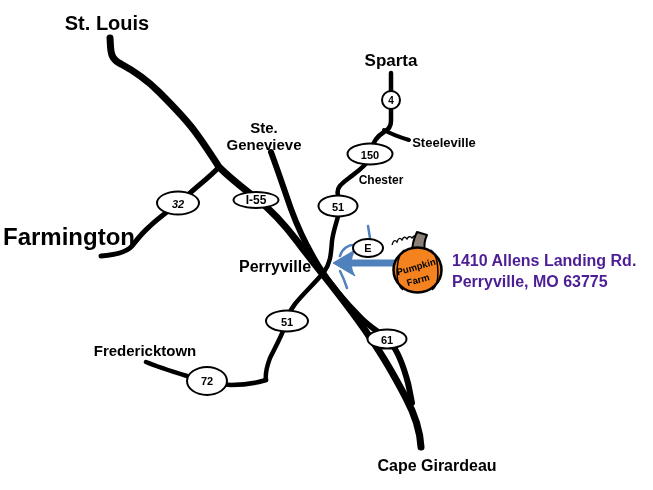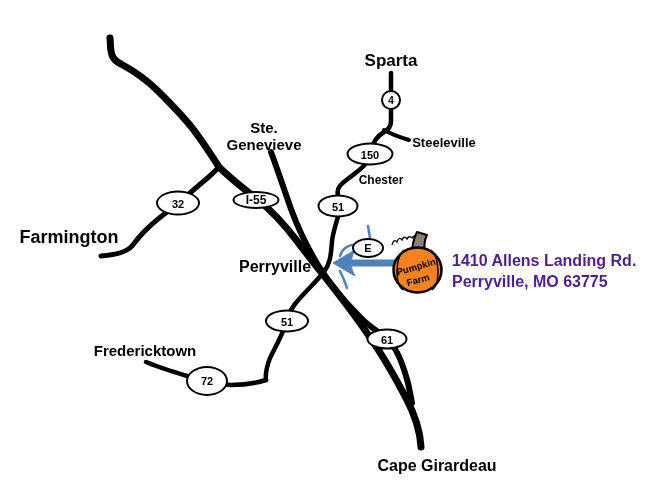--- a/index.html
+++ b/index.html
@@ -74,38 +74,39 @@
       <path d="M392,245 q2,-7 5,-3 q2,-6 5,-2 q2,-5 5,-1 q2,-4 5,-1 q3,-4 5,0 q3,-2 4,1" stroke="#000" stroke-width="1.3" fill="none"></path>
       <path d="M412,253 C412,245 414,238 417,232 L427,235 C424,241 424,247 425,252 Z" fill="#8a8075" stroke="#000" stroke-width="2" stroke-linejoin="round"></path>
       <ellipse cx="417.5" cy="270" rx="24" ry="22.5" fill="#f4821e" stroke="#000" stroke-width="2.5"></ellipse>
       <path d="M404,250 C396,256 394,284 403,290" stroke="#000" stroke-width="1.5" fill="none"></path>
       <path d="M431,250 C439,256 441,284 432,290" stroke="#000" stroke-width="1.5" fill="none"></path>
       <text transform="translate(417,270) rotate(-16)" text-anchor="middle" font-size="9.5" font-weight="bold" fill="#000" font-family="Liberation Sans, sans-serif">Pumpkin</text>
       <text transform="translate(419,283) rotate(-16)" text-anchor="middle" font-size="9.5" font-weight="bold" fill="#000" font-family="Liberation Sans, sans-serif">Farm</text>
     </g>
   </svg>
 
-  <div class="marker" style="left:178px;top:203px;width:44px;height:25px;">32</div>
+  <div class="marker" style="left:178px;top:203px;width:44px;height:25px;font-style:italic;">32</div>
   <div class="marker" style="left:256px;top:200px;width:47px;height:18px;font-size:12px;">I-55</div>
   <div class="marker" style="left:338px;top:206px;width:41px;height:23px;">51</div>
   <div class="marker" style="left:370px;top:154px;width:47px;height:23px;">150</div>
   <div class="marker" style="left:391px;top:100px;width:20px;height:20px;font-size:10px;border-width:2px;">4</div>
   <div class="marker" style="left:368px;top:248px;width:32px;height:20px;">E</div>
   <div class="marker" style="left:387px;top:339px;width:41px;height:21px;">61</div>
   <div class="marker" style="left:287px;top:321px;width:44px;height:23px;">51</div>
   <div class="marker" style="left:207px;top:381px;width:42px;height:30px;">72</div>
 
+  <div class="city" style="left:107px;top:23px;font-size:20px;">St. Louis</div>
   <div class="city" style="left:391px;top:61px;font-size:17px;">Sparta</div>
   <div class="city" style="left:264px;top:136px;font-size:15px;">
     <div>Ste.</div>
     <div>Genevieve</div>
   </div>
   <div class="city" style="left:444px;top:143px;font-size:13px;">Steeleville</div>
   <div class="city" style="left:381px;top:181px;font-size:12px;">Chester</div>
-  <div class="city" style="left:69px;top:237px;font-size:18px;">Farmington</div>
+  <div class="city" style="left:69px;top:237px;font-size:24px;">Farmington</div>
   <div class="city" style="left:275px;top:267px;font-size:16px;text-align:center;">Perryville</div>
   <div class="city" style="left:145px;top:351px;font-size:15px;text-align:center;">Fredericktown</div>
   <div class="city" style="left:437px;top:466px;font-size:16px;text-align:center;">Cape Girardeau</div>
 
   <div class="addr" style="left:452px;top:250px;">
     <div>1410 Allens Landing Rd.</div>
     <div>Perryville, MO 63775</div>
   </div>
 
 </div>

